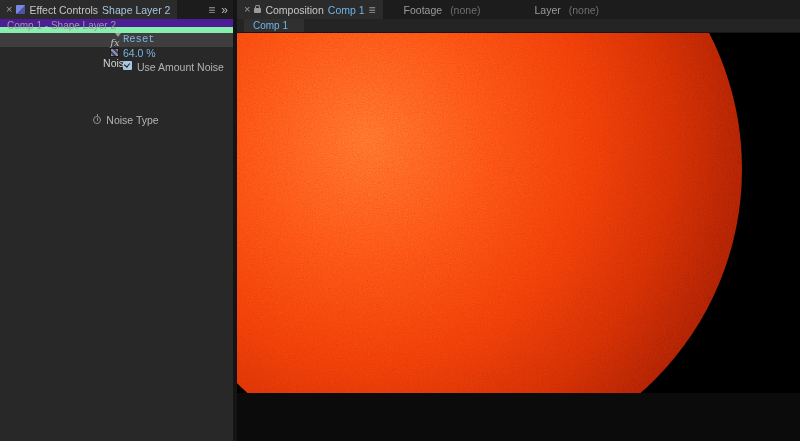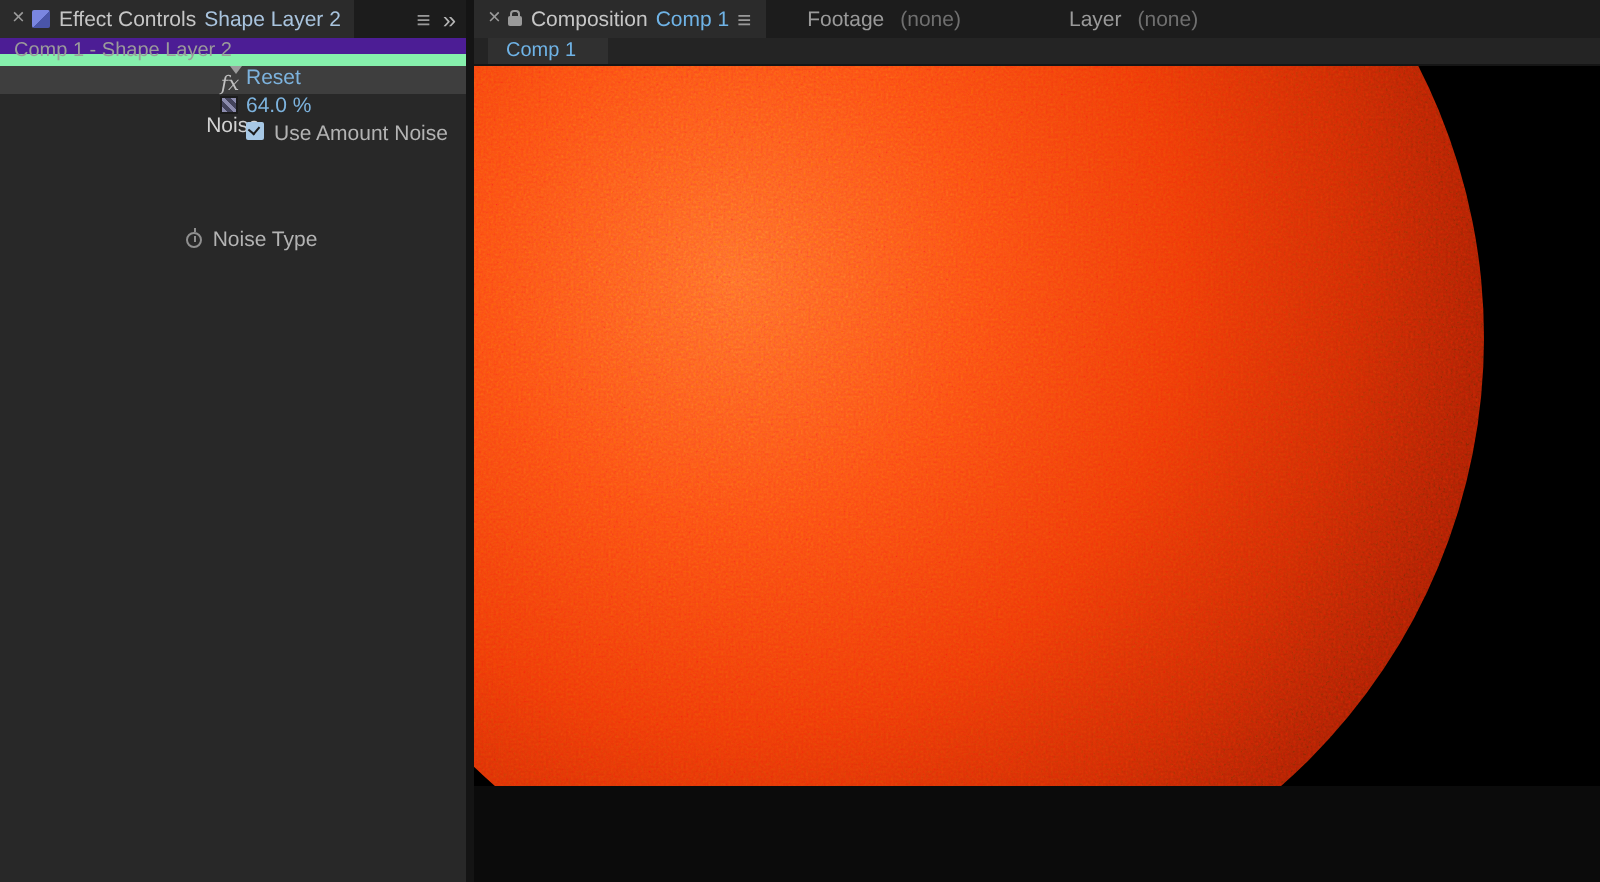--- a/index.html
+++ b/index.html
@@ -39,21 +39,21 @@
   .tri { width:0; height:0; flex:none; }
   .tri.down  { border-left:3.5px solid transparent; border-right:3.5px solid transparent;
                border-top:4.5px solid #9c9c9c; margin:0 3px 0 5px; }
   .tri.right { border-top:3.5px solid transparent; border-bottom:3.5px solid transparent;
                border-left:4.5px solid #9c9c9c; margin:0 4px 0 1px; }
   .fxb { font-family:"DejaVu Serif", serif; font-style:italic; font-size:10px;
          color:#c0c0c0; margin-right:3px; }
   .fxthumb { width:9px; height:9px; flex:none; margin-right:4px; border:1px solid #1c1c1c;
              background:repeating-linear-gradient(45deg,#8c8cae 0 2px,#44445c 2px 4px); }
   .ename { color:#d2d2d2; }
-  .reset { color:#7db3de; margin-left:auto; margin-right:0; position:absolute; left:123px; }
+  .reset { color:#7db3de; margin-left:auto; margin-right:0; position:absolute; left:123px;font-family:Liberation Mono, monospace; }
   .erow { position:relative;flex-direction:column; }
   .stopwatch { width:8px; height:8px; border:1px solid #8f8f8f; border-radius:50%;
                position:relative; flex:none; margin-right:5px; }
   .stopwatch::before { content:''; position:absolute; left:2.5px; top:-3px; width:1px;
                        height:2px; background:#8f8f8f; }
   .stopwatch::after  { content:''; position:absolute; left:3px; top:1px; width:1px;
                        height:3px; background:#8f8f8f; }
   .plabel { color:#b3b3b3; white-space:nowrap; }
   .pvalue { color:#7db3de; position:absolute; left:123px;text-align:right; }
   .checkbox { position:absolute; left:123px; width:9px; height:9px; border-radius:1px;

